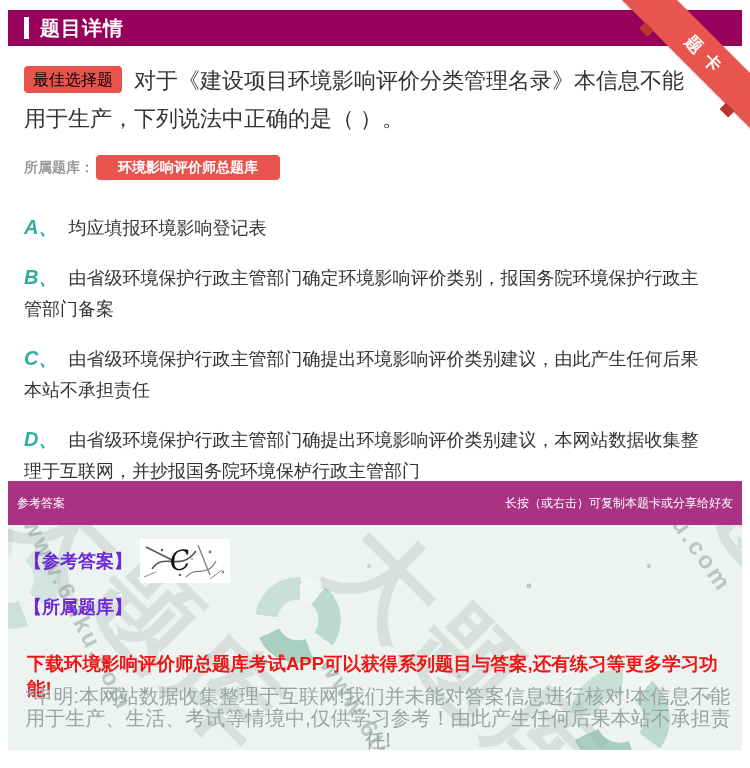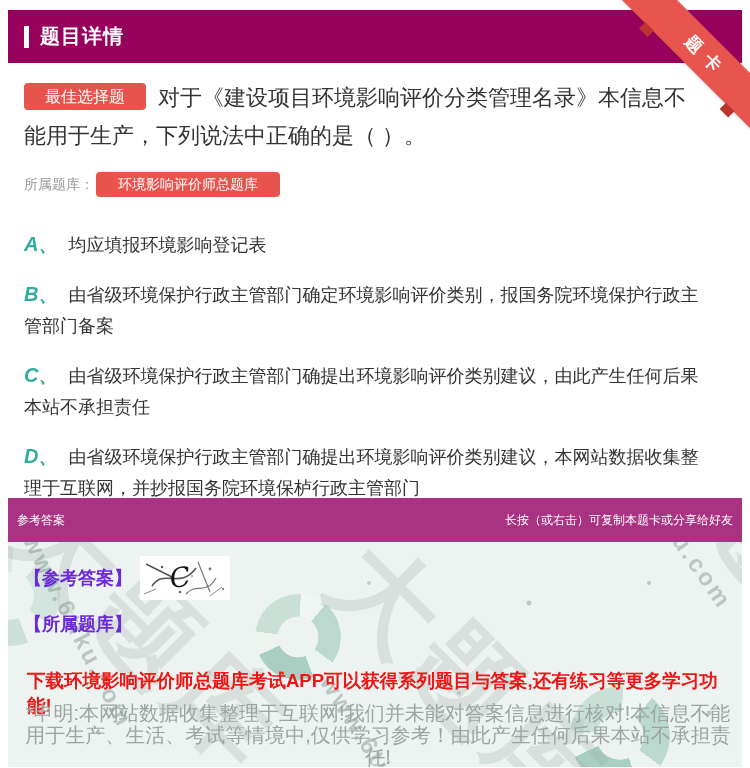--- a/index.html
+++ b/index.html
@@ -2,38 +2,38 @@
 <html><head>
 <meta charset="utf-8">
 <style>
   * { box-sizing: border-box; }
   html,body { margin:0; padding:0; background:#fff; }
   body { width:750px; height:768px; font-family:"Liberation Sans","DejaVu Sans",sans-serif; }
   .page { position:relative; width:750px; height:768px; background:#fff; overflow:hidden; }
   .inner { position:absolute; left:8px; top:10px; width:734px; }
 
   
-  .header { height:53px; background:#98015B; display:flex; align-items:center; padding-left:16px; }
+  .header { height:36px; background:#98015B; display:flex; align-items:center; padding-left:16px; }
   .accent { width:5px; height:22px; background:#fff; margin-right:11px; }
   .header h1 { color:#fff; font-size:20px; font-weight:bold; margin:0; letter-spacing:1px; }
 
   
   .ribbon { position:absolute; top:34px; right:-48px; width:190px; transform:rotate(45deg);
             background:#E8554E; color:#fff; text-align:center; font-size:17px; font-weight:bold;
             letter-spacing:9px; padding:8px 0 8px 9px; z-index:5; box-shadow:0 1px 2px rgba(0,0,0,.15); }
   .ribbon::before, .ribbon::after { content:""; position:absolute; bottom:-8px; width:12px; height:9px; background:#BA352E; }
   .ribbon::before { left:32px; }
   .ribbon::after  { right:32px; }
 
   
   .question-area { height:435px; padding:16px 16px 0 16px; background:#fff; }
   .q-text { font-size:22px; color:#333; line-height:38px; margin:0; padding-right:40px; }
-  .badge { display:inline-block; background:#E8544D; color:#ffffff; font-size:16px; font-weight:normal;
-           line-height:27px; padding:0 21px; border-radius:4px; margin-right:12px; vertical-align:3px; }
-  .bank-row { margin-top:17px; font-size:14px; color:#999; display:flex; align-items:center; }
+  .badge { display:inline-block; background:#E8544D; color:#000000; font-size:16px; font-weight:normal;
+           line-height:27px; padding:0 9px; border-radius:4px; margin-right:12px; vertical-align:3px; }
+  .bank-row { margin-top:17px; font-size:14px; color:#999; display:flex; align-items:center;font-weight:bold; }
   .bank-tag { background:#E8544D; color:#fff; font-size:14px; line-height:25px; padding:0 22px;
               border-radius:4px; margin-left:2px; cursor:pointer; }
   .options { margin-top:32px; }
   .option { font-size:18px; color:#333; line-height:31px; margin-bottom:13px; padding-right:26px; }
   .opt-letter { color:#2FAE9E; font-style:italic; font-weight:bold; font-size:20px; margin-right:10px; }
 
   
   .answer-bar { height:44px; background:#A93382; color:#fff; display:flex; justify-content:space-between;
                 align-items:center; padding:0 9px; font-size:12px; }
 

